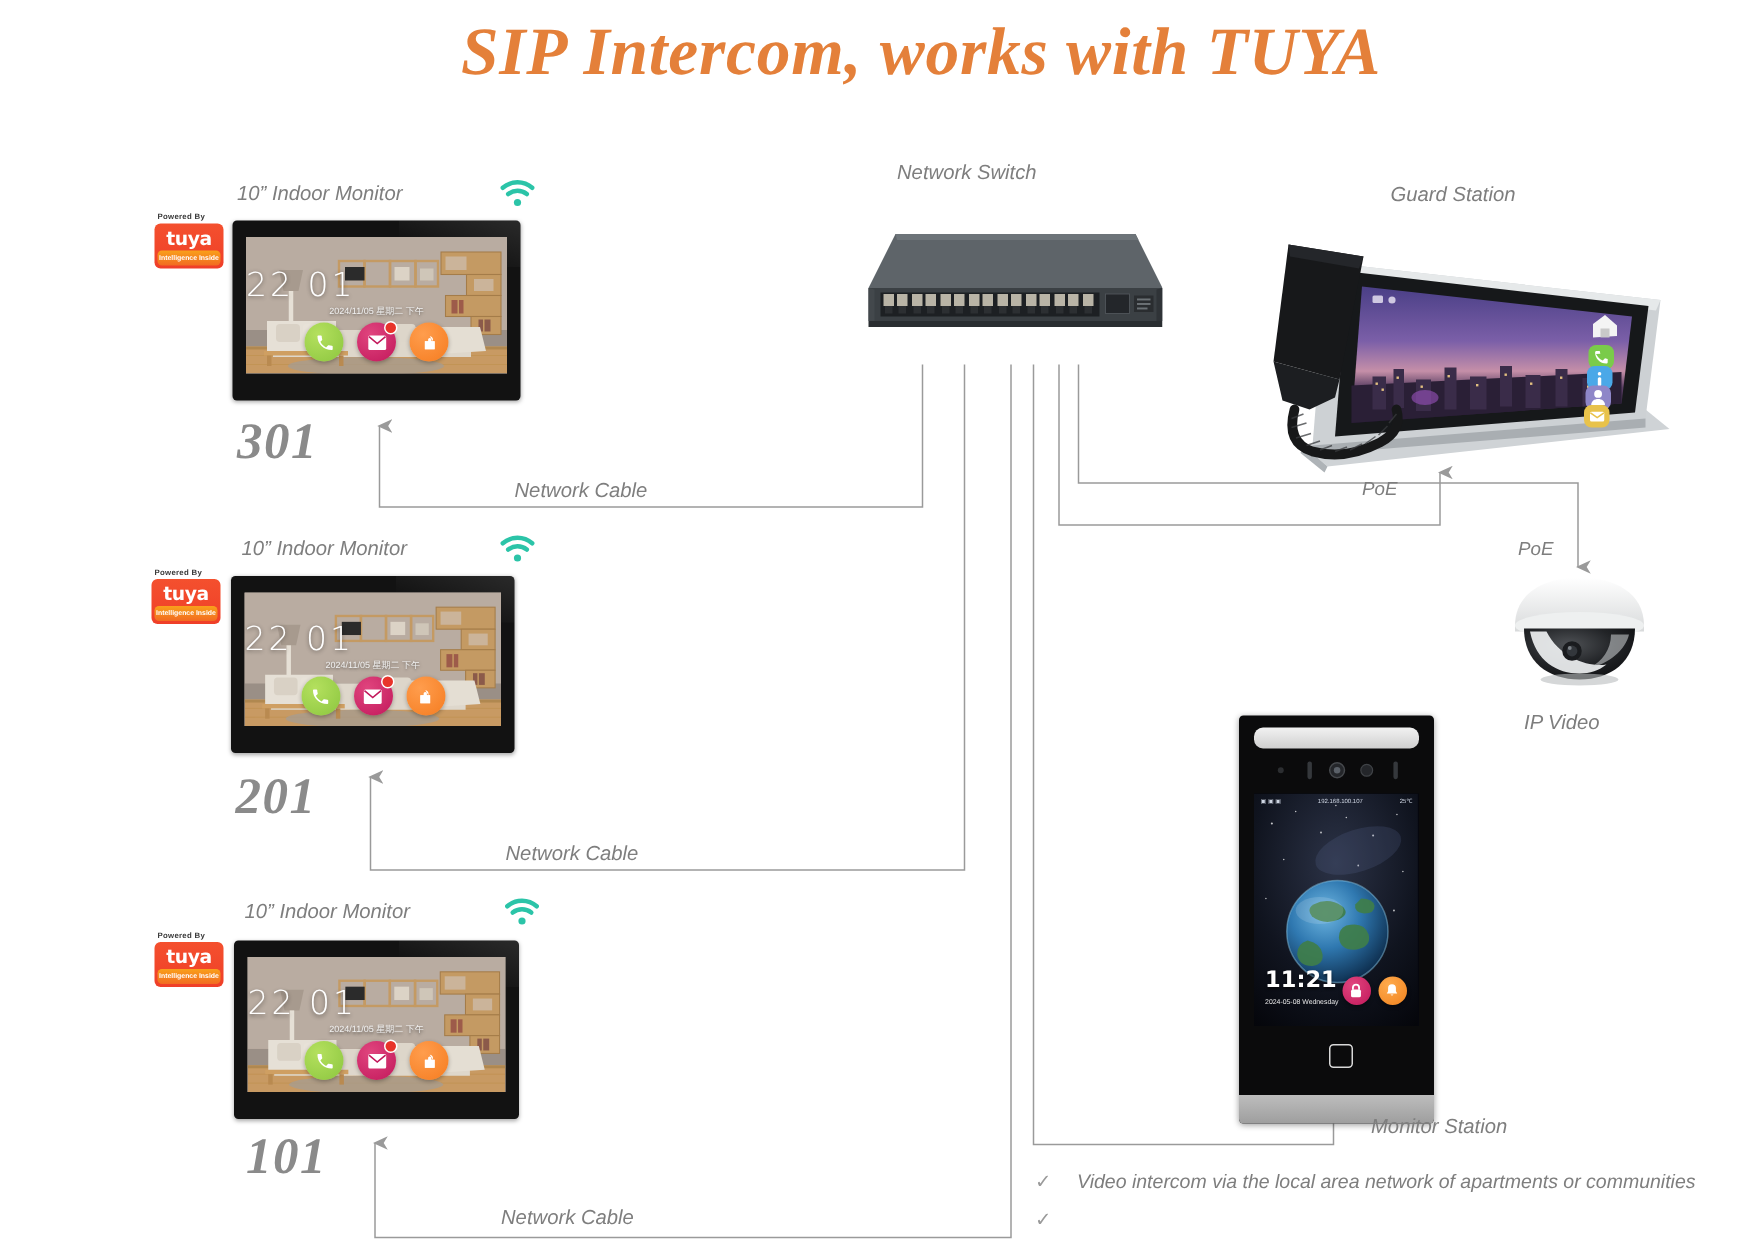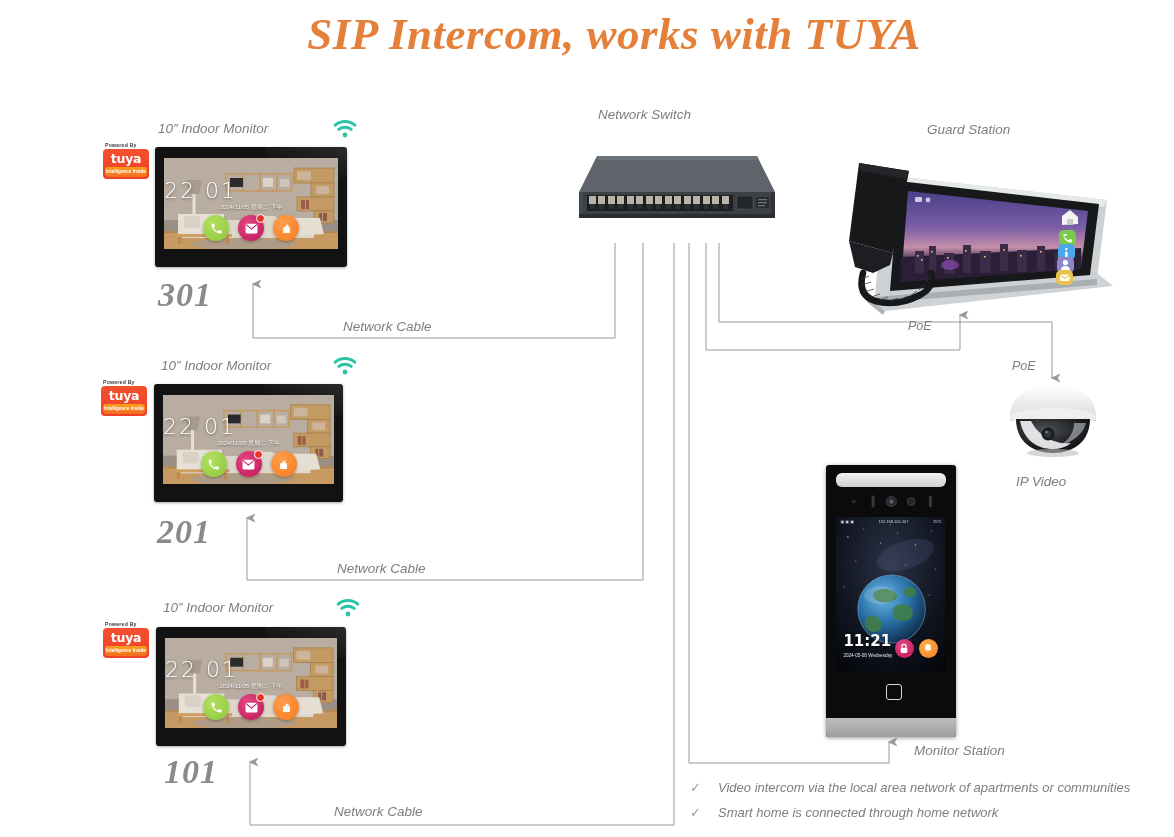--- a/index.html
+++ b/index.html
@@ -87,21 +87,21 @@
   }
 
   
   .switch-wrap{position:absolute;}
   
   .guard{position:absolute;}
   
   .ipcam{position:absolute;}
   
   .outdoor{position:absolute;background:#0b0b0c;border-radius:3px;
-    box-shadow:0 1px 4px rgba(0,0,0,.4);}
+    box-shadow:0 1px 4px rgba(0,0,0,.4);margin-top:12px;}
   .od-top{position:absolute;left:8%;top:3%;width:84%;height:5%;
     background:linear-gradient(180deg,#f2f2f2,#cfcfcf);border-radius:6px;}
   .od-screen{position:absolute;overflow:hidden;background:#05060d;}
   .od-status{position:absolute;top:1px;left:0;width:100%;height:7px;
     display:flex;align-items:center;justify-content:space-between;
     padding:0 4px;box-sizing:border-box;}
   .od-status span{font-size:4px;color:#cfd6e3;}
   .od-time{position:absolute;color:#fff;font-family:"DejaVu Sans",sans-serif;
     font-weight:bold;white-space:nowrap;text-shadow:0 1px 2px rgba(0,0,0,.6);}
   .od-date{position:absolute;color:#e6e6e6;font-size:4.6px;white-space:nowrap;}
@@ -734,17 +734,16 @@
     <div class="lbl" style="left:914px;top:743px;">Monitor Station</div>
   </div>
 
   <div class="bullets">
     <div class="bullet">
       <span class="chk">✓</span>
       <span class="btxt">Video intercom via the local area network of apartments or communities</span>
     </div>
     <div class="bullet">
       <span class="chk">✓</span>
-      <span class="btxt">Smart home is connected through home network</span>
     </div>
   </div>
 
 </div>
 
 </body></html>

